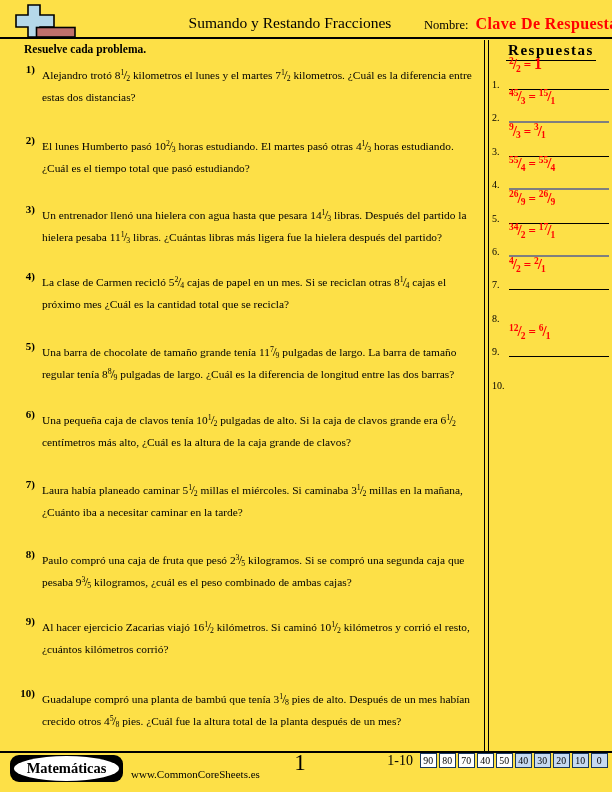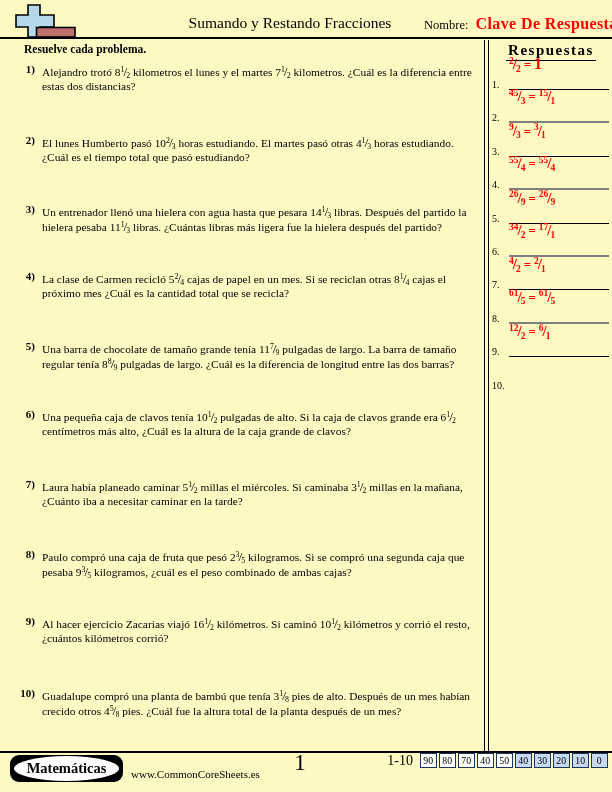--- a/index.html
+++ b/index.html
@@ -3,21 +3,21 @@
 <meta charset="utf-8">
 <style>
   :root{
     --red:#ff0000;
     --blue:#c6d9f1;
     --nav:#17365d;
     --plus:#b5d8e9;
     --minus:#c0706b;
   }
   html,body{margin:0;padding:0;background:#fff;}
-  .page{position:relative;width:612px;height:792px;background:#fef9c3;overflow:hidden;
+  .page{position:relative;width:612px;height:792px;background:#fde047;overflow:hidden;
         font-family:"Liberation Serif", serif;color:#000;}
 
   
   .icon-box{position:absolute;top:2px;left:8px;width:70px;height:38px;}
   .hdr-title{position:absolute;top:14px;left:150px;width:280px;text-align:center;font-size:15.5px;}
   .hdr-name{position:absolute;top:15px;left:424px;font-size:12.5px;white-space:nowrap;}
   .hdr-name-value{color:var(--red);font-weight:bold;font-size:16px;margin-left:7px;letter-spacing:.4px;}
   .hdr-rule{position:absolute;top:37px;left:0;width:612px;height:2.4px;background:#000;}
   .instructions{position:absolute;top:43px;left:24px;font-weight:bold;font-size:11.5px;}
 
@@ -36,21 +36,21 @@
   .u-thick{border-bottom:2.6px solid #7f7f7f;}
   .ans-line .tx{font-size:13px;margin:0 3px;}
   .ans-line .big{font-size:16px;}
   .ans-line .fn{font-size:9.5px;top:-5.5px;}
   .ans-line .fsl{font-size:15px;}
   .ans-line .fd{font-size:9.5px;top:2.5px;}
 
   
   .problem{position:absolute;left:11px;width:470px;display:flex;}
   .p-num{width:24px;text-align:right;font-weight:bold;font-size:11px;flex:none;position:relative;top:-2px;}
-  .p-text{margin-left:7px;width:438px;font-size:11.4px;line-height:13px;}
+  .p-text{margin-left:7px;width:438px;font-size:11.4px;line-height:20px;}
 
   
   .fr{white-space:nowrap;}
   .fn{font-size:7.8px;position:relative;top:-4.5px;}
   .fsl{font-size:13.5px;position:relative;margin:0 -1px;}
   .fd{font-size:7.8px;position:relative;top:2px;}
 
   
   .foot-rule{position:absolute;top:751px;left:0;width:612px;height:1.6px;background:#000;}
   .brand{position:absolute;top:755px;left:10px;width:113px;height:27px;background:#000;border-radius:9px;
@@ -112,21 +112,20 @@
       <div class="ans-row" style="top: 230px;">
         <span class="ans-num">6.</span>
         <span class="ans-line u-thick"><span class="fr"><span class="fn">34</span><span class="fsl">/</span><span class="fd">2</span></span><span class="tx">=</span><span class="fr"><span class="fn">17</span><span class="fsl">/</span><span class="fd">1</span></span></span>
       </div>
       <div class="ans-row" style="top: 263.4px;">
         <span class="ans-num">7.</span>
         <span class="ans-line u-thin"><span class="fr"><span class="fn">4</span><span class="fsl">/</span><span class="fd">2</span></span><span class="tx">=</span><span class="fr"><span class="fn">2</span><span class="fsl">/</span><span class="fd">1</span></span></span>
       </div>
       <div class="ans-row" style="top: 296.8px;">
         <span class="ans-num">8.</span>
-        <span class="ans-line u-thick"><span class="fr"><span class="fn">61</span><span class="fsl">/</span><span class="fd">5</span></span><span class="tx">=</span><span class="fr"><span class="fn">61</span><span class="fsl">/</span><span class="fd">5</span></span></span>
       </div>
       <div class="ans-row" style="top: 330.2px;">
         <span class="ans-num">9.</span>
         <span class="ans-line u-thin"><span class="fr"><span class="fn">12</span><span class="fsl">/</span><span class="fd">2</span></span><span class="tx">=</span><span class="fr"><span class="fn">6</span><span class="fsl">/</span><span class="fd">1</span></span></span>
       </div>
       <div class="ans-row" style="top: 363.6px;">
         <span class="ans-num">10.</span>
       </div>
     </div>
 

